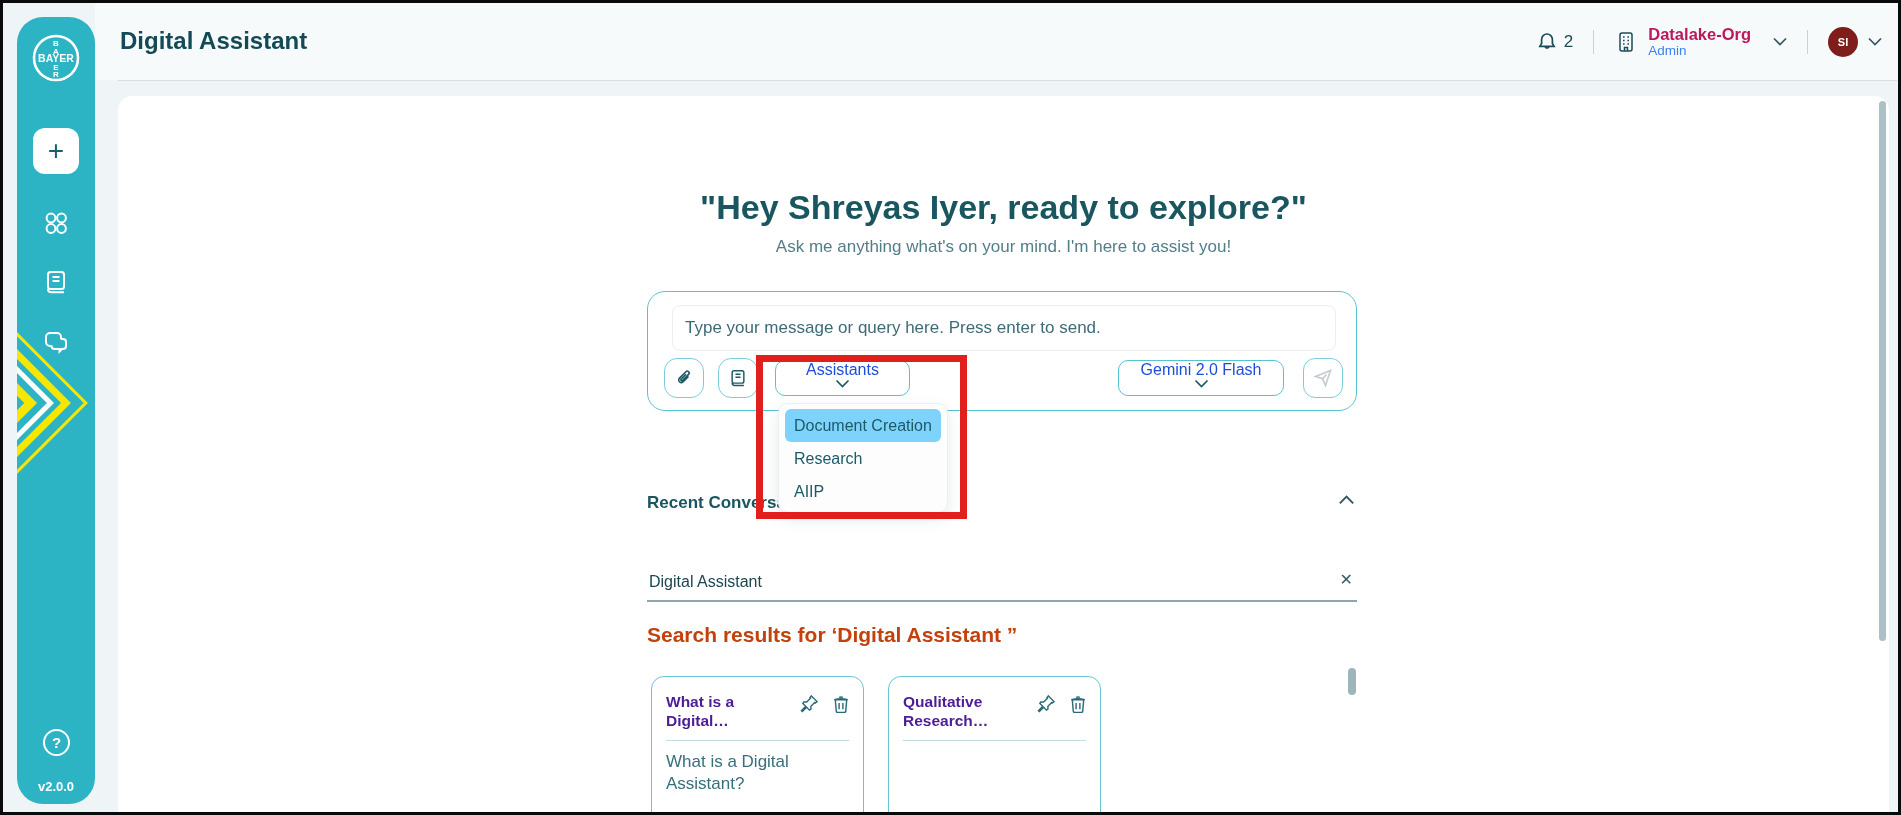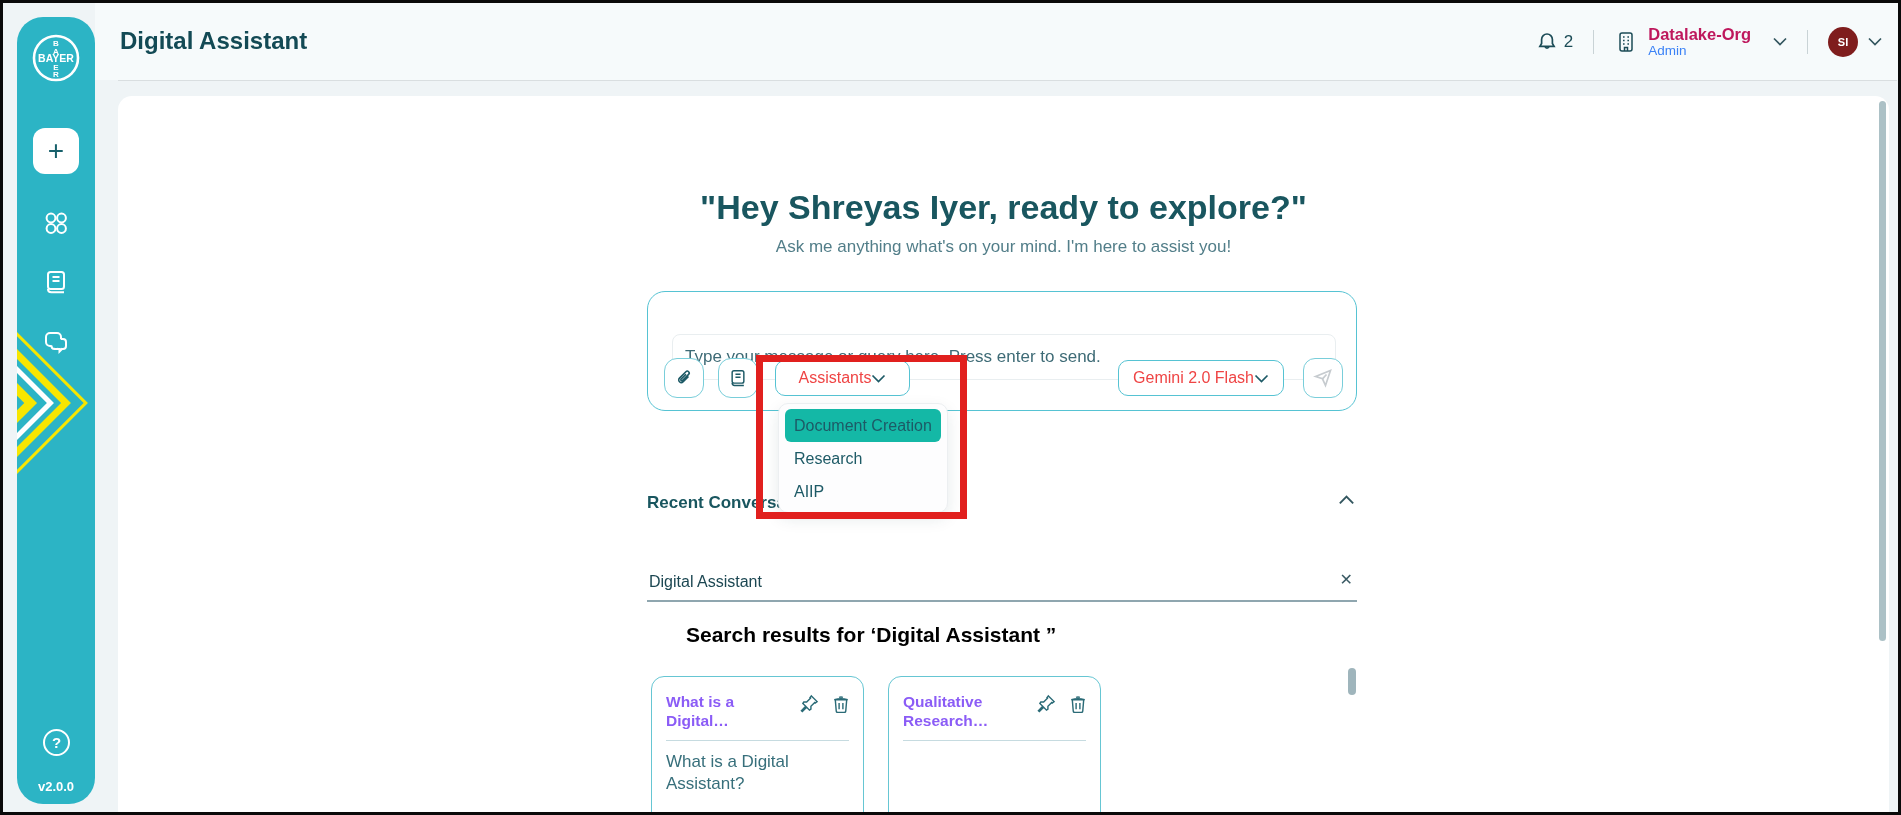--- a/index.html
+++ b/index.html
@@ -64,74 +64,74 @@
   .subtitle { position: absolute; top: 141px; left: 0; width: 100%; text-align: center; font-size: 17px; color: #527E89; }
 
   
   .composer {
     position: absolute; left: 529px; top: 195px; width: 710px; height: 120px;
     border: 1.5px solid #56C3D3; border-radius: 18px; background: #fff;
   }
   .msg-field {
     position: absolute; left: 24px; top: 13px; width: 664px; height: 46px;
     border: 1px solid #E9EEF0; border-radius: 8px; padding: 0 12px;
-    font-family: "Liberation Sans", sans-serif; font-size: 17px; color: #1C4752; outline: none; margin-top: 29px;
+    font-family: "Liberation Sans", sans-serif; font-size: 17px; color: #1C4752; outline: none;
   }
   .msg-field::placeholder { color: #3E6B76; opacity: 1; }
   .tool-btn {
     position: absolute; top: 66px; width: 40px; height: 40px;
     background: #fff; border: 1.5px solid #79CEDA; border-radius: 13px; cursor: pointer;
   }
   .tool-btn svg { position: absolute; left: 50%; top: 50%; transform: translate(-50%,-50%); }
   .select-btn {
     position: absolute; top: 68px; height: 36px;
     background: #fff; border: 1.5px solid #56C3D3; border-radius: 10px; cursor: pointer;
-    display: flex; align-items: center; justify-content: center; padding: 0 14px;
-    font-family: "Liberation Sans", sans-serif; font-size: 16px; color: #ef4444;
+    display: flex; align-items: center; justify-content: flex-start; padding: 0 14px;
+    font-family: "Liberation Sans", sans-serif; font-size: 16px; color: #1d4ed8; flex-direction: column;
   }
 
   
   .dropdown {
     position: absolute; left: 660px; top: 307px; width: 170px; height: 110px;
     background: #FDFDFE; border: 1px solid #ECEFF1; border-radius: 10px;
     box-shadow: 0 6px 16px rgba(20,60,70,.10); z-index: 30; padding: 5px 6px;
   }
   .dd-item {
     height: 33px; line-height: 33px; padding: 0 9px; border-radius: 6px;
     font-size: 16px; color: #1D5A66; white-space: nowrap; cursor: pointer;
   }
-  .dd-item.hl { background: #14b8a6; }
+  .dd-item.hl { background: #7dd3fc; }
 
   
   .red-box {
     position: absolute; left: 638px; top: 259px; width: 211px; height: 164px;
     border: 7px solid #E1201E; z-index: 40; pointer-events: none;
   }
 
   
   .recent-row { position: absolute; left: 529px; top: 397px; width: 710px; height: 26px; z-index: 5; }
   .recent-title { font-size: 17px; font-weight: 700; color: #19565F; }
   .recent-chev { position: absolute; right: 2px; top: 2px; cursor: pointer; }
 
   
   .search-row { position: absolute; left: 529px; top: 470px; width: 710px; height: 36px; border-bottom: 2px solid #8FA6AF; }
   .search-input {
     position: absolute; left: 2px; top: 2px; width: 650px; height: 28px; border: none; outline: none;
     font-family: "Liberation Sans", sans-serif; font-size: 16px; color: #1C4752; background: transparent;
   }
   .search-clear { position: absolute; right: 4px; top: 4px; font-size: 16px; color: #3A5A64; cursor: pointer; }
 
-  .results-heading { position: absolute; left: 529px; top: 527px; font-size: 21px; font-weight: 700; color: #000000; margin-left: 39px; }
+  .results-heading { position: absolute; left: 529px; top: 527px; font-size: 21px; font-weight: 700; color: #c2410c; }
 
   
   .result-card {
     position: absolute; top: 580px; width: 213px; height: 165px;
     border: 1.5px solid #66C6D3; border-radius: 13px; background: #fff; padding: 15px 14px;
   }
-  .rc-title { width: 115px; font-size: 15.5px; font-weight: 700; color: #8b5cf6; line-height: 1.25; }
+  .rc-title { width: 115px; font-size: 15.5px; font-weight: 700; color: #4c1d95; line-height: 1.25; }
   .rc-icons { position: absolute; right: 13px; top: 17px; display: flex; gap: 13px; }
   .rc-icons svg { cursor: pointer; }
   .rc-divider { margin-top: 9px; height: 1px; background: #C6DBE0; }
   .rc-body { margin-top: 10px; font-size: 17px; color: #376F7B; line-height: 1.3; }
 
   .inner-scroll-thumb { position: absolute; left: 1230px; top: 572px; width: 8px; height: 27px; background: #9FB5BC; border-radius: 4px; }
 </style>
 </head>
 <body>
 

